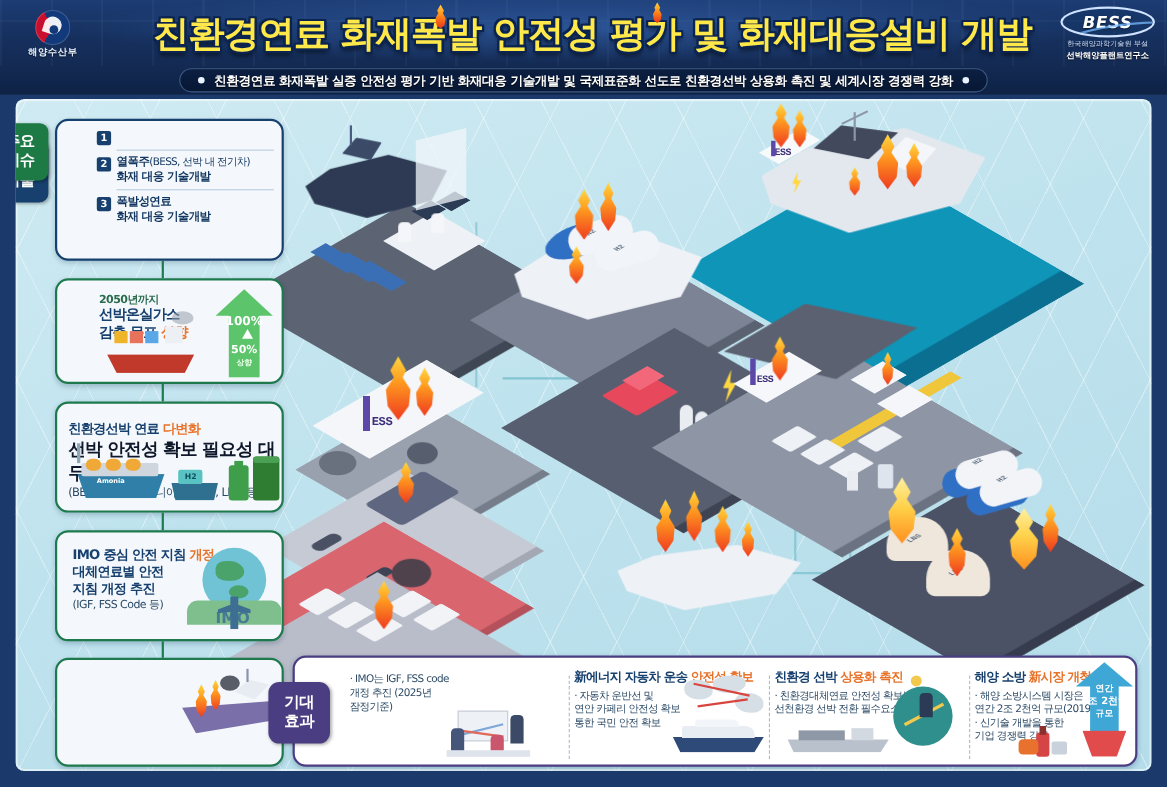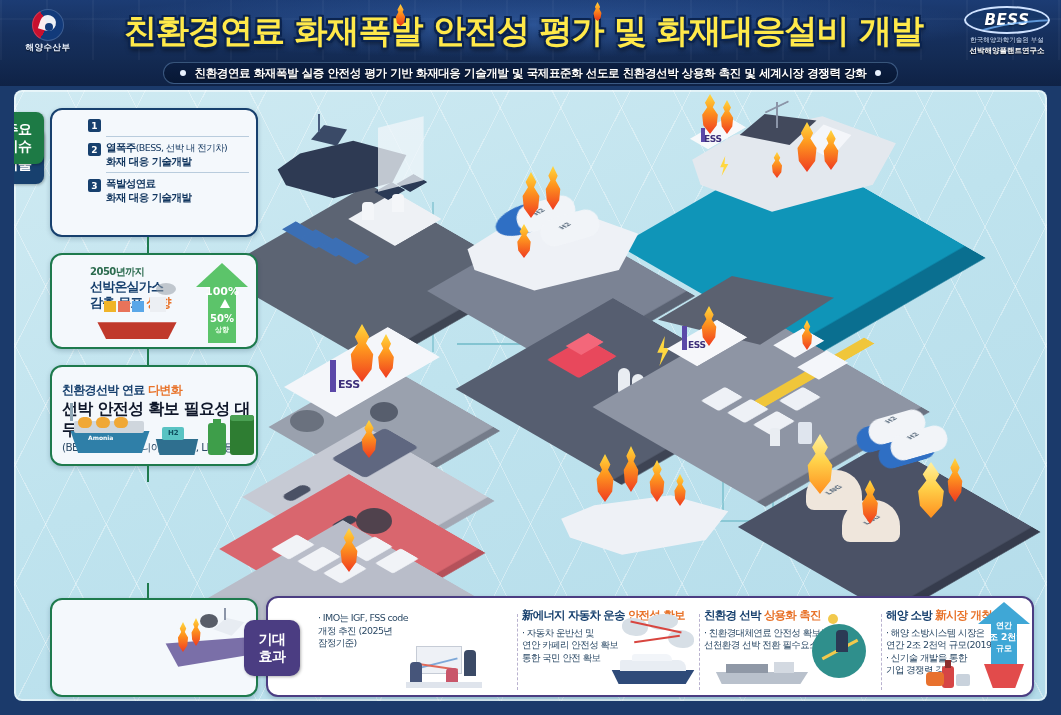--- a/index.html
+++ b/index.html
@@ -61,21 +61,21 @@
     border-radius:50%; border:2px solid rgba(120,185,255,.75); transform:rotate(-8deg);
   }
   .kriso-word{ font-size:15px;font-weight:bold;color:#ffffff; letter-spacing:.6px;
                font-style:italic; text-shadow:0 1px 2px rgba(0,0,0,.5); }
   .kriso-sub{ font-size:6.5px; color:#cfe2ff; margin-top:2px; white-space:nowrap;
               text-shadow:0 1px 1px rgba(0,0,0,.6); }
   .kriso-sub2{ font-size:7.5px; color:#ffffff; font-weight:bold; margin-top:1px;
                white-space:nowrap; text-shadow:0 1px 1px rgba(0,0,0,.7); }
 
   #main-title{
-    position:absolute; left:91px; top:6px; width:865px; height:50px;
+    position:absolute; left:106px; top:6px; width:865px; height:50px;
     display:flex; align-items:center; justify-content:center;
     font-size:33px; font-weight:bold; letter-spacing:-1px; white-space:nowrap;
     color:#ffe94a;
     text-shadow:
        -2px 0 0 #0b2450, 2px 0 0 #0b2450, 0 -2px 0 #0b2450, 0 2px 0 #0b2450,
        -2px -2px 0 #0b2450, 2px -2px 0 #0b2450, -2px 2px 0 #0b2450, 2px 2px 0 #0b2450,
        0 3px 5px rgba(0,0,0,.7);
   }
   .flame-accent{ position:absolute; width:13px;height:22px; pointer-events:none; }
   .flame-accent i{
@@ -213,21 +213,21 @@
     position:absolute; top:4px; height:93px; padding:6px 4px 0 4px;
   }
   .ec-sep{ position:absolute; top:12px; width:0; border-left:1px dashed #b9b2cf; height:76px; }
   .eff-title{ font-size:11.5px;font-weight:bold;color:#17406e;letter-spacing:-.8px;line-height:14.5px;white-space:nowrap; }
   .eff-title .orange{ color:#e8732a; }
   .eff-title .navy{ color:#17406e; }
   .eff-bullet{ font-size:9.5px;color:#2c4a66;letter-spacing:-.6px;line-height:12.5px; }
 
   
   #scene{ position:absolute; left:238px; top:0; width:795px; height:510px; }
-  .plat{ position:absolute; transform-style:preserve-3d; }
+  .plat{ position:absolute; transform-style:preserve-3d;font-family:Liberation Mono, monospace; }
   .iso{
     position:absolute;
     transform: rotate(-30deg) skewX(30deg) scaleY(.8644);
   }
 
   .pipe{ position:absolute; border:2px solid rgba(90,175,190,.75); background:none; }
 
   
   .fl{ position:absolute; }
   .fl span{
@@ -565,20 +565,37 @@
     <div style="position:absolute;left:102px;top:72px;width:46px;height:16px;background:#2f6f8f;
                 clip-path:polygon(4% 0,96% 0,88% 100%,12% 100%);"></div>
     <div style="position:absolute;left:110px;top:60px;width:22px;height:13px;background:#59c3c3;border-radius:2px;"></div>
     <div style="position:absolute;left:116px;top:62px;font-size:7px;color:#0f4f5f;font-weight:bold;">H2</div>
     <div style="position:absolute;left:156px;top:56px;width:18px;height:32px;border-radius:3px;background:#3e9e4a;"></div>
     <div style="position:absolute;left:161px;top:52px;width:8px;height:5px;background:#3e9e4a;"></div>
     <div style="position:absolute;left:178px;top:48px;width:24px;height:40px;border-radius:3px;background:#2e7d32;"></div>
     <div style="position:absolute;left:178px;top:48px;width:24px;height:6px;border-radius:3px;background:#4aa053;"></div>
   </div>
 
+  <div class="card green" id="card-imo">
+    <div style="position:absolute;left:14px;top:12px;">
+      <div class="imo-t1"><span>IMO 중심 안전 지침 </span><span class="orange">개정</span></div>
+      <div class="imo-t2">
+        <div>대체연료별 안전</div>
+        <div>지침 개정 추진</div>
+      </div>
+      <div class="imo-t3">(IGF, FSS Code 등)</div>
+    </div>
+    <div style="position:absolute;left:132px;top:14px;width:58px;height:58px;border-radius:50%;background:#6fc3d4;"></div>
+    <div style="position:absolute;left:144px;top:26px;width:26px;height:18px;border-radius:40% 60% 50% 45%;background:#4aa36b;"></div>
+    <div style="position:absolute;left:156px;top:48px;width:18px;height:12px;border-radius:50%;background:#4aa36b;"></div>
+    <div style="position:absolute;left:118px;top:62px;width:86px;height:22px;border-radius:10px 10px 0 0;background:#7fbf8e;"></div>
+    <div style="position:absolute;left:146px;top:58px;width:30px;height:30px;background:#3e6f93;
+                clip-path:polygon(38% 0,62% 0,62% 26%,100% 40%,100% 52%,62% 48%,62% 100%,38% 100%,38% 48%,0 52%,0 40%,38% 26%);"></div>
+    <div style="position:absolute;left:144px;top:70px;font-size:14px;font-weight:bold;color:#3e6f93;opacity:.85;">IMO</div>
+  </div>
 
   <div class="card green" id="card-batt">
     <div style="position:absolute;left:110px;top:34px;width:90px;height:34px;background:#7a6fa8;
                 clip-path:polygon(4% 28%,92% 10%,100% 60%,18% 96%);"></div>
     <div style="position:absolute;left:156px;top:16px;width:38px;height:22px;background:#e7ecf2;
                 clip-path:polygon(14% 60%,48% 8%,96% 28%,62% 90%);"></div>
     <div style="position:absolute;left:172px;top:8px;width:2px;height:12px;background:#8b95a8;"></div>
     <div class="fl" style="left:122px;top:22px;width:18px;height:30px;">
         <span></span>
       </div>

